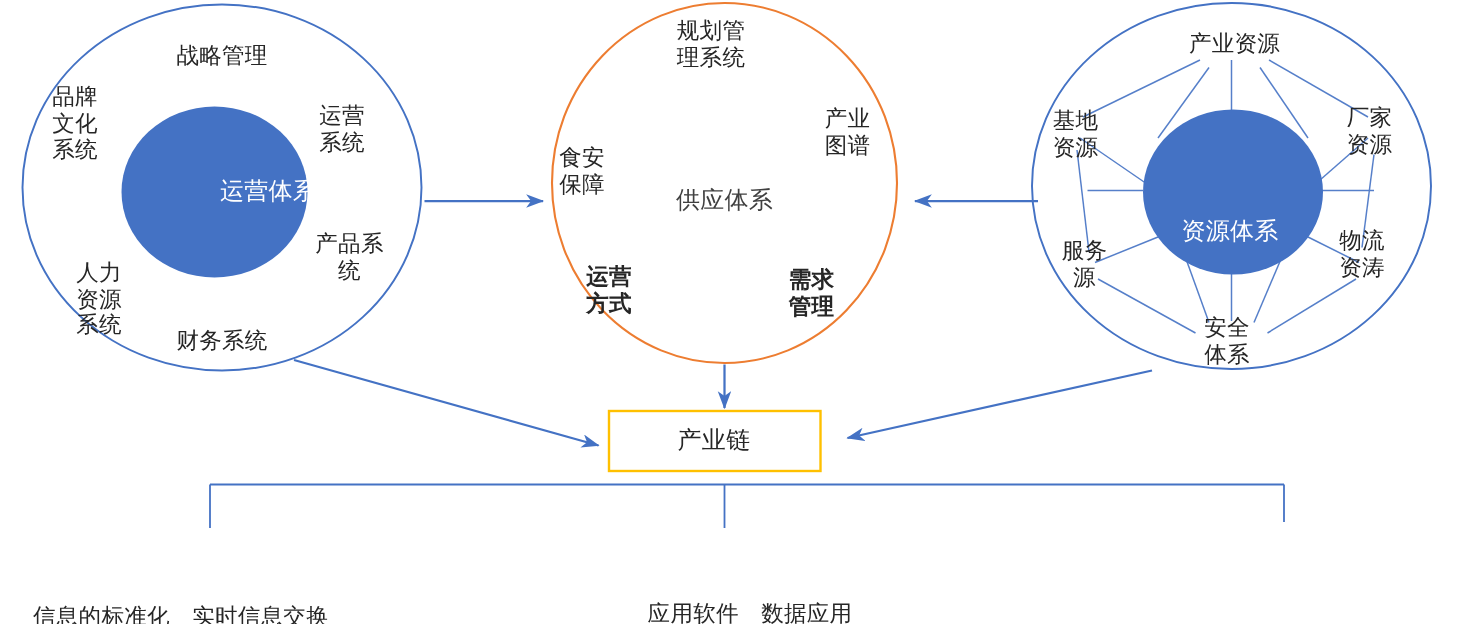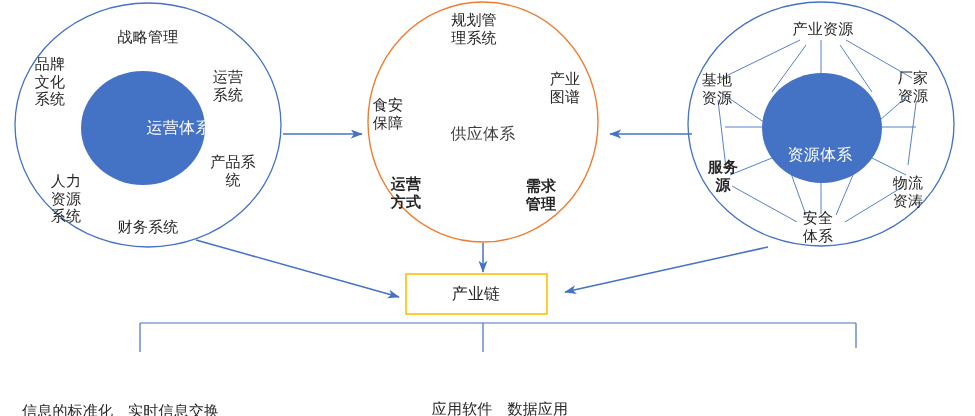--- a/index.html
+++ b/index.html
@@ -160,24 +160,24 @@
   <div class="lbl core" style="left:820px; top:128px;margin-top:27px;">资源体系</div>
 
   <div class="lbl" style="left:823px; top:30px;">产业资源</div>
 
   <div class="lbl" style="left:717px; top:90px;">基地
 资源</div>
 
   <div class="lbl" style="left:913px; top:88px;">厂家
 资源</div>
 
-  <div class="lbl" style="left:723px; top:177px;font-weight:bold;">服务
+  <div class="lbl" style="left:723px; top:177px;">服务
 源</div>
 
-  <div class="lbl" style="left:908px; top:193px;text-align:center;">物流
+  <div class="lbl" style="left:908px; top:170px;text-align:center;">物流
 资涛</div>
 
   <div class="lbl" style="left:818px; top:228px;">安全
 体系</div>
 
   <div class="lbl boxlabel" style="left:476px; top:294px;">产业链</div>
 
   <div class="lbl footnote" style="left:22px; top:355px;">
     <div>信息的标准化   实时信息交换</div>
     

